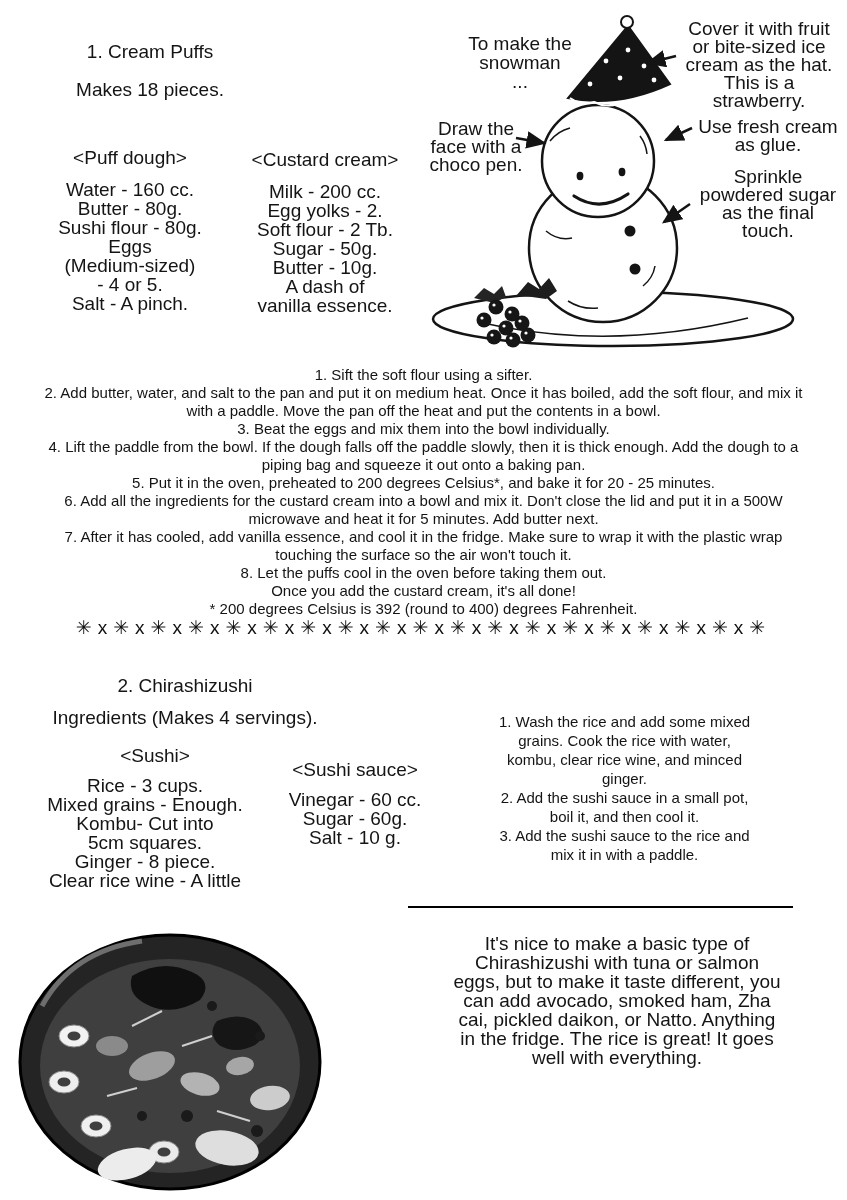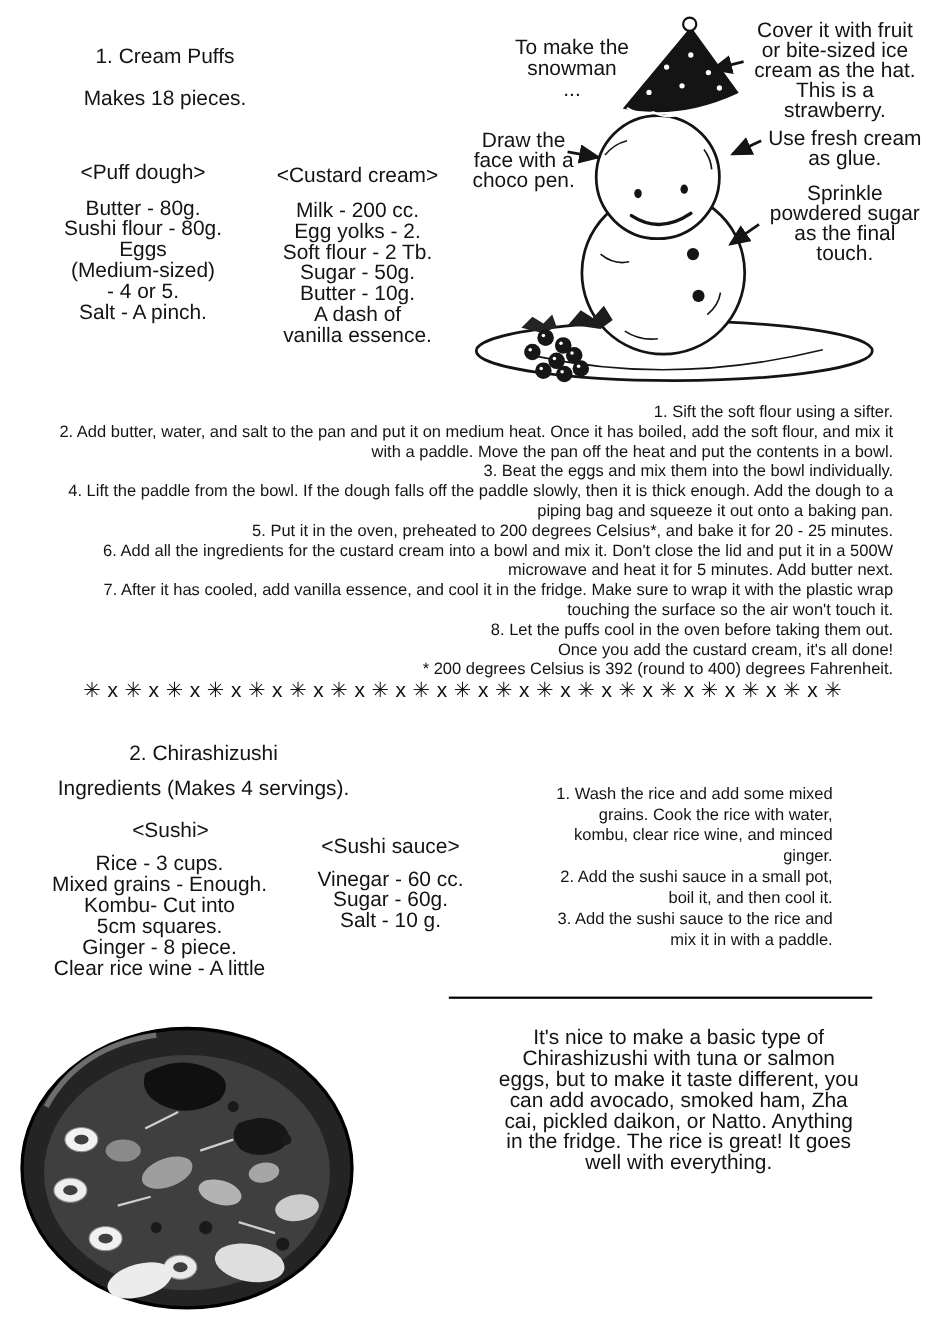--- a/index.html
+++ b/index.html
@@ -3,36 +3,37 @@
 <meta charset="utf-8">
 <style>
   html,body { margin:0; padding:0; }
   body { background:#fff; }
   .page {
     position:relative; width:847px; height:1200px; background:#ffffff;
     font-family:"Liberation Sans", sans-serif; color:#141414; overflow:hidden;
   }
   .blk { position:absolute; text-align:center; font-size:19px; line-height:19px; }
   .pre { white-space:pre-line; }
-  .steps { position:absolute; text-align:right; font-size:15px; line-height:18px; }
+  .steps { position:absolute; text-align:center; font-size:15px; line-height:18px; }
   .steps p { margin:0; }
   .hline { position:absolute; border-top:2.5px solid #000; }
   .ornament { position:absolute; text-align:center; font-size:19px; letter-spacing:6px; color:#111; }
   svg { display:block; }
 </style>
 </head>
 <body>
 
 <div class="page">
 
   <div class="blk" style="left:55px; top:42px; width:190px;">1. Cream Puffs</div>
   <div class="blk" style="left:55px; top:80px; width:190px;">Makes 18 pieces.</div>
 
   <div class="blk" style="left:30px; top:148px; width:200px;">&lt;Puff dough&gt;</div>
   <div class="blk" style="left:20px; top:180px; width:220px;">
+    <div>Water - 160 cc.</div>
     <div>Butter - 80g.</div>
     <div>Sushi flour - 80g.</div>
     <div>Eggs</div>
     <div>(Medium-sized)</div>
     <div>- 4 or 5.</div>
     <div>Salt - A pinch.</div>
   </div>
 
   <div class="blk" style="left:225px; top:150px; width:200px;">&lt;Custard cream&gt;</div>
   <div class="blk" style="left:225px; top:182px; width:200px;">

